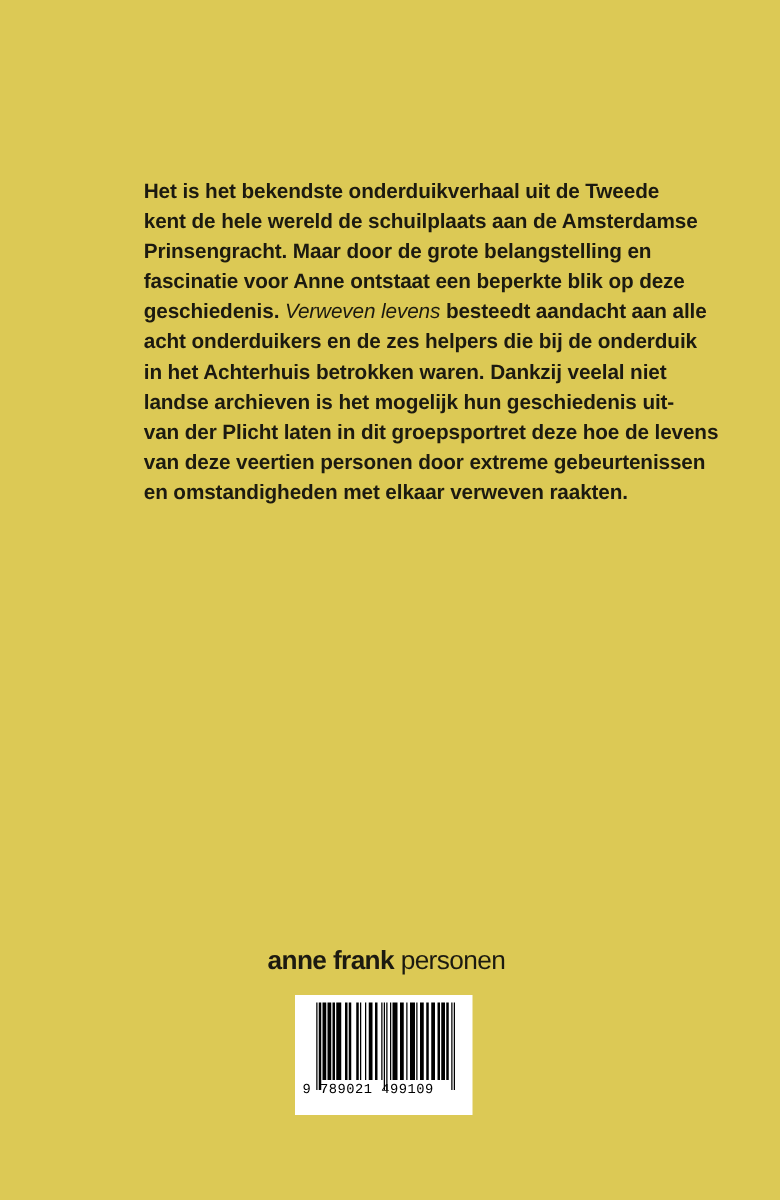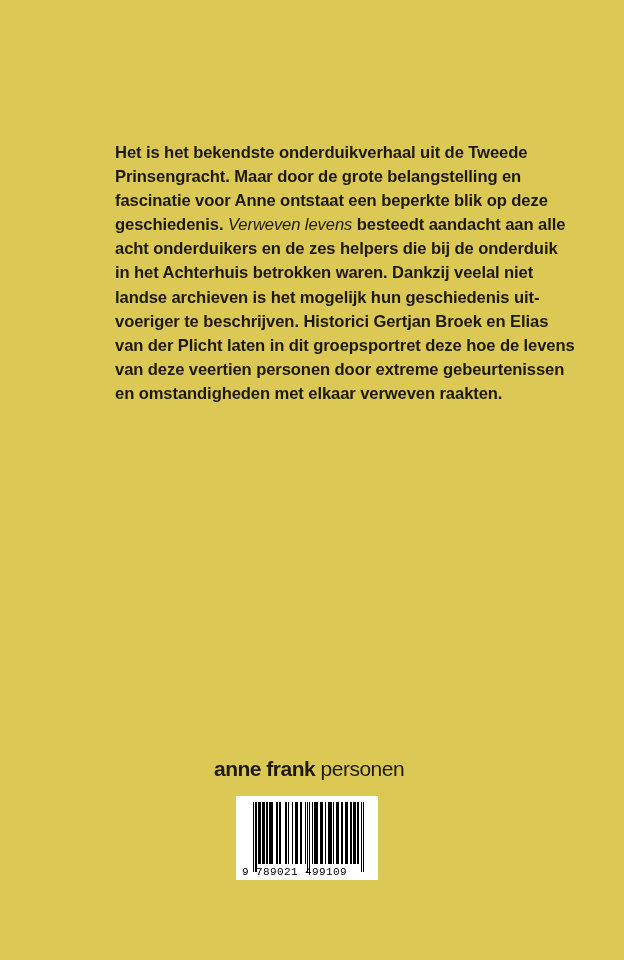--- a/index.html
+++ b/index.html
@@ -44,21 +44,21 @@
       color: #1c1a10;
       white-space: nowrap;
     }
     .logo .bold { font-weight: 700; }
     .logo .light { font-weight: 400; }
     .barcode-box {
       position: absolute;
       left: 236px;
       top: 796px;
       width: 142px;
-      height: 84px;
+      height: 96px;
       background: #ffffff;
     }
     .barcode-bars {
       position: absolute;
       left: 17px;
       top: 6px;
       width: 112px;
       height: 68px;
       display: flex;
       align-items: flex-start;
@@ -79,27 +79,27 @@
       letter-spacing: 0.4px;
       color: #000;
       white-space: nowrap;
     }
   </style>
 </head>
 <body>
 
 <div class="blurb">
   <span class="line">Het is het bekendste onderduikverhaal uit de Tweede</span>
+  <span class="line">kent de hele wereld de schuilplaats aan de Amsterdamse</span>
   <span class="line">Prinsengracht. Maar door de grote belangstelling en</span>
   <span class="line">fascinatie voor Anne ontstaat een beperkte blik op deze</span>
   <span class="line"><span>geschiedenis. </span><em>Verweven levens</em><span> besteedt aandacht aan alle</span></span>
   <span class="line">acht onderduikers en de zes helpers die bij de onderduik</span>
   <span class="line">in het Achterhuis betrokken waren. Dankzij veelal niet</span>
   <span class="line">landse archieven is het mogelijk hun geschiedenis uit-</span>
-  <span class="line">voeriger te beschrijven. Historici Gertjan Broek en Elias</span>
   <span class="line">van der Plicht laten in dit groepsportret deze hoe de levens</span>
   <span class="line">van deze veertien personen door extreme gebeurtenissen</span>
   <span class="line">en omstandigheden met elkaar verweven raakten.</span>
 </div>
 
 <div class="logo"><span class="bold">anne frank</span><span class="light"> personen</span></div>
 
 <div class="barcode-box">
   <div class="barcode-bars" id="bars">
       <div class="bar guard" style="width: 1.17895px;"></div>

